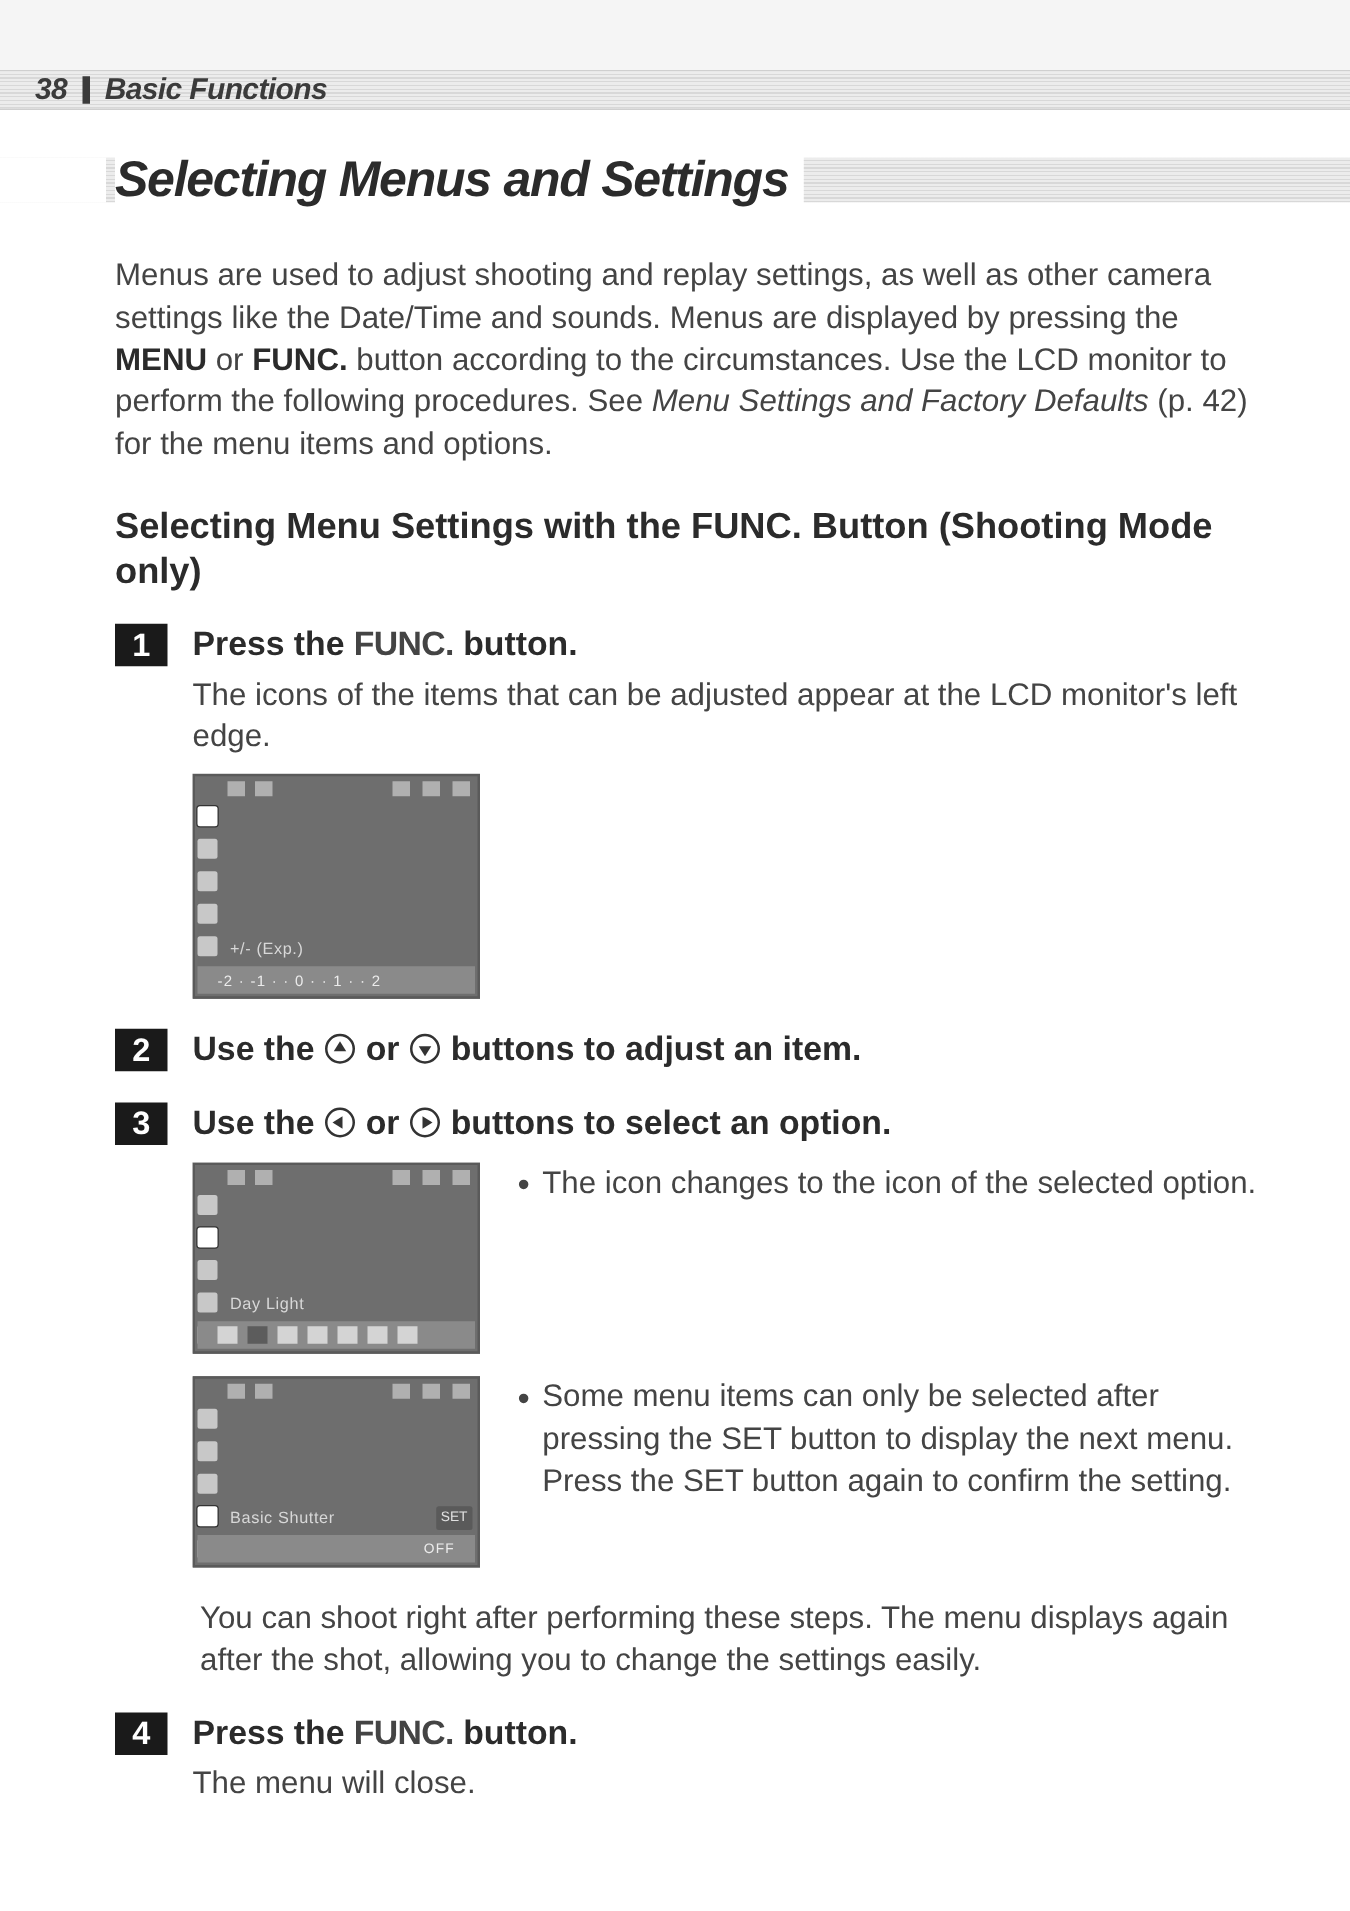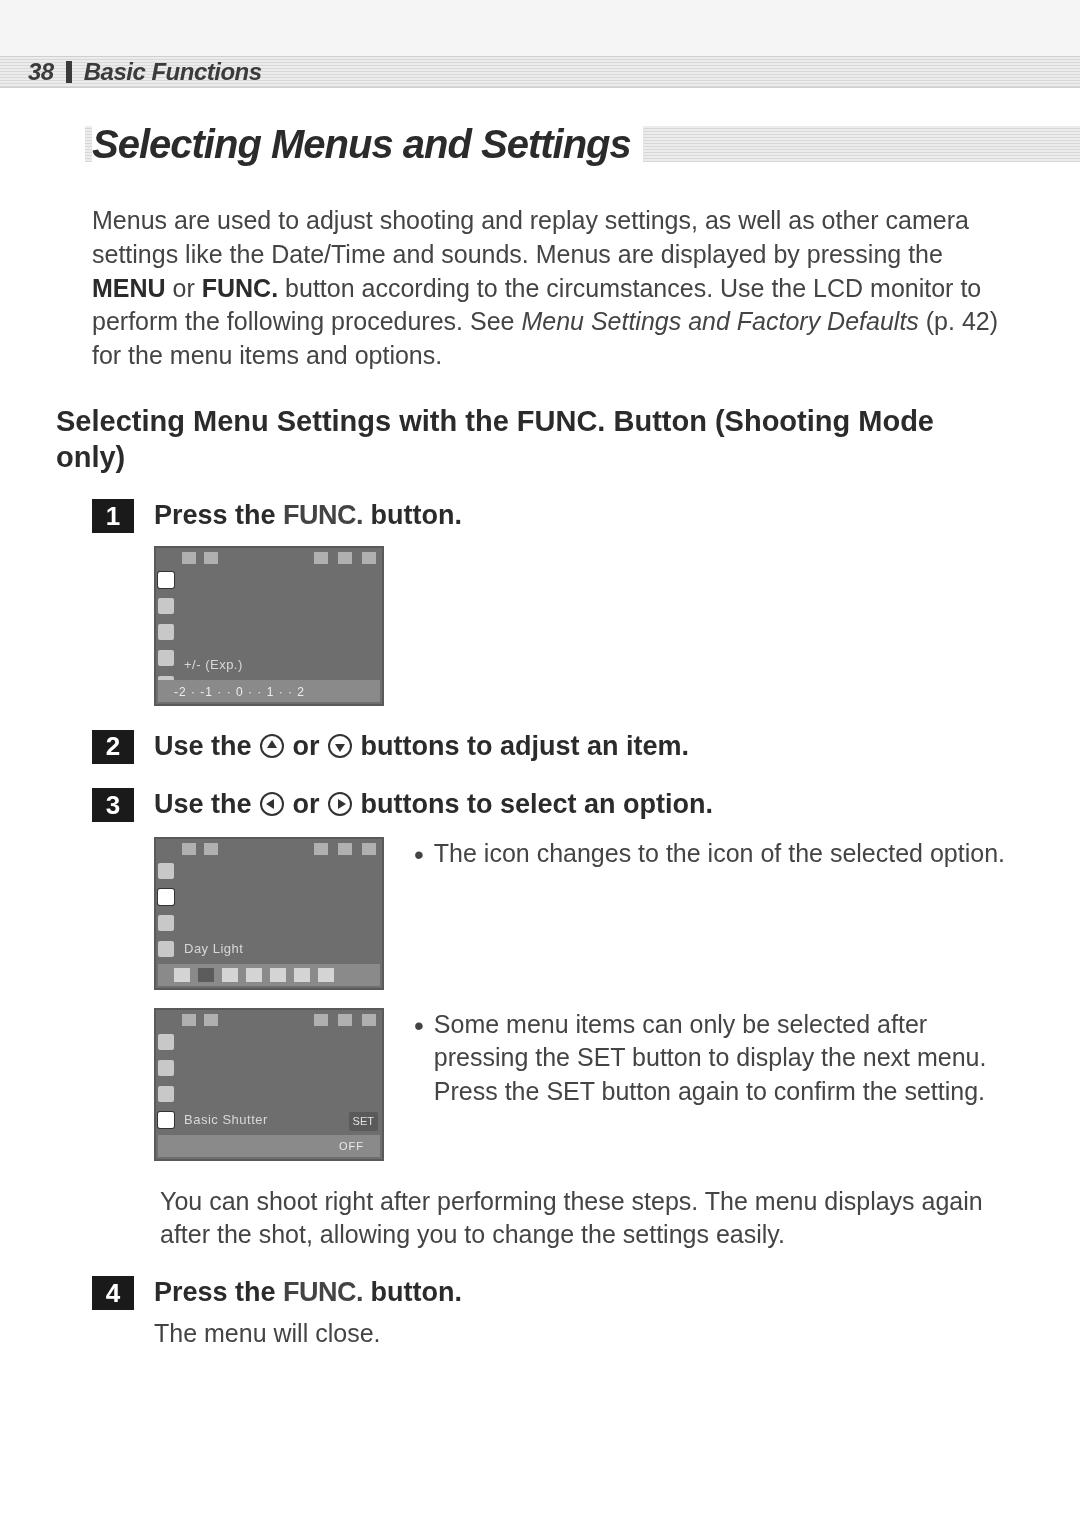--- a/index.html
+++ b/index.html
@@ -89,21 +89,21 @@
   }
   .body-block {
     margin: 42px 70px 0 92px;
     font-size: 25px;
     line-height: 1.35;
     color: #444;
   }
   .body-block .italic { font-style: italic; }
   .body-block .bold { font-weight: 700; color: #2b2b2b; }
   .sub-heading {
-    margin: 30px 70px 0 56px;
+    margin: 30px 70px 0 92px;
     font-size: 29px;
     font-weight: 800;
     color: #2b2b2b;
     line-height: 1.25;
   }
   .step {
     display: flex;
     margin: 22px 70px 0 92px;
     align-items: flex-start;
     gap: 20px;
@@ -136,21 +136,21 @@
     font-weight: 700;
     letter-spacing: -0.5px;
     color: #444;
   }
   .step-desc {
     margin-top: 6px;
   }
   .lcd {
     margin-top: 12px;
     width: 230px;
-    height: 160px;
+    height: 180px;
     background: #6e6e6e;
     position: relative;
     overflow: hidden;
     box-shadow: inset 0 0 0 2px #5a5a5a;
     font-size: 11px;
     color: #d0d0d0;
   }
   .lcd.small { height: 153px; margin-top: 0; }
   .lcd-top-icons {
     position: absolute;
@@ -277,20 +277,21 @@
   </div>
 
   <div class="sub-heading">Selecting Menu Settings with the FUNC. Button (Shooting Mode only)</div>
 
   <div class="step">
     <div class="step-num">1</div>
     <div class="step-body">
       <div class="step-title">
         <span>Press the </span><span class="thin-bold">FUNC.</span><span> button.</span>
       </div>
+      <div class="step-desc">The icons of the items that can be adjusted appear at the LCD monitor's left edge.</div>
 
       <div class="lcd">
         <div class="lcd-top-icons2">
           <span></span>
           <span></span>
         </div>
         <div class="lcd-top-icons">
           <span></span>
           <span></span>
           <span></span>

